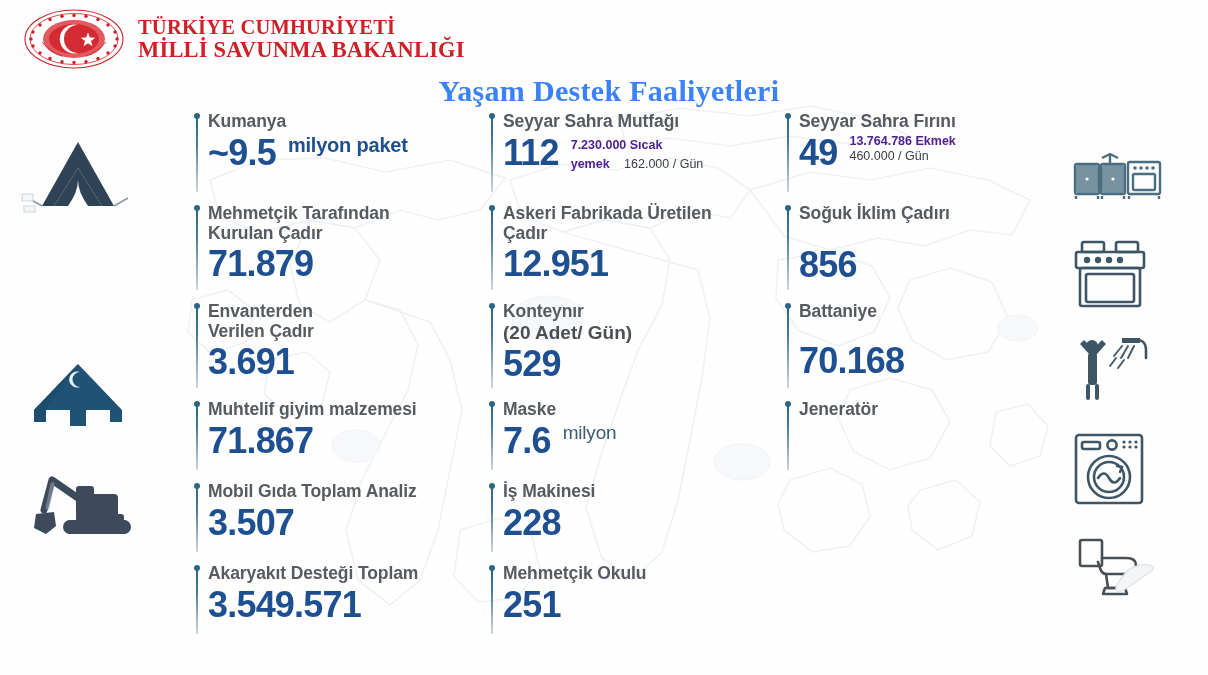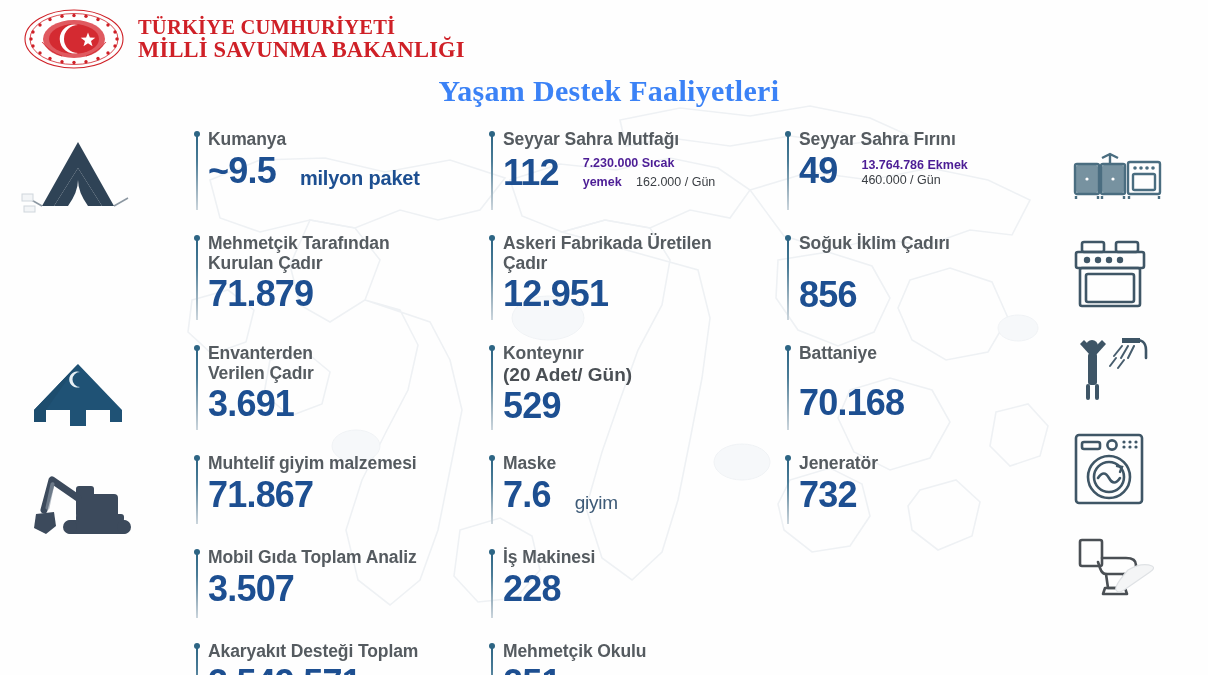--- a/index.html
+++ b/index.html
@@ -68,21 +68,20 @@
   .col { position: absolute; top: 112px; }
   .col-0 { left: 192px; width: 290px; }
   .col-1 { left: 487px; width: 285px; }
   .col-2 { left: 783px; width: 290px; }
 
   
   .stat {
     position: relative;
     padding-left: 16px;
     margin-bottom: 6px;
-    margin-top: 18px;
   }
   .rule {
     position: absolute;
     left: 4px; top: 5px; bottom: 6px;
     width: 2px;
     background: linear-gradient(to bottom, #2d6584 0%, #4a7c97 35%, #9fb4c1 75%, #ccd6dd 100%);
   }
   .rule::before {
     content: "";
     position: absolute;
@@ -101,22 +100,22 @@
   }
   .stat-sublabel {
     color: #4a4f54;
     font-size: 19px;
     font-weight: bold;
     line-height: 1.1;
     margin-top: 1px;
   }
   .stat-valrow {
     display: flex;
-    align-items: flex-end;
-    gap: 24px;
+    align-items: flex-start;
+    gap: 12px;
     margin-top: 2px;
   }
   .stat-value {
     color: #1d4f91;
     font-size: 36px;
     font-weight: bold;
     letter-spacing: -0.8px;
     line-height: 1.06;
   }
   .stat-unit {
@@ -451,21 +450,21 @@
         <div class="stat-valrow">
           <span class="stat-value">529</span>
         </div>
       </div>
 
       <div class="stat" style="height:76px">
         <span class="rule"></span>
         <div class="stat-label">Maske</div>
         <div class="stat-valrow">
           <span class="stat-value">7.6</span>
-          <span class="stat-unit light">giyim</span>
+          <span class="stat-unit light">milyon</span>
         </div>
       </div>
 
       <div class="stat" style="height:76px">
         <span class="rule"></span>
         <div class="stat-label">İş Makinesi</div>
         <div class="stat-valrow">
           <span class="stat-value">228</span>
         </div>
       </div>
@@ -506,20 +505,17 @@
         <div class="stat-label">Battaniye</div>
         <div class="stat-valrow" style="margin-top:20px">
           <span class="stat-value">70.168</span>
         </div>
       </div>
 
 
       <div class="stat" style="height:76px">
         <span class="rule"></span>
         <div class="stat-label">Jeneratör</div>
-        <div class="stat-valrow">
-          <span class="stat-value">732</span>
-        </div>
       </div>
     </div>
 
   </div>
 </div>
 
 </body></html>

